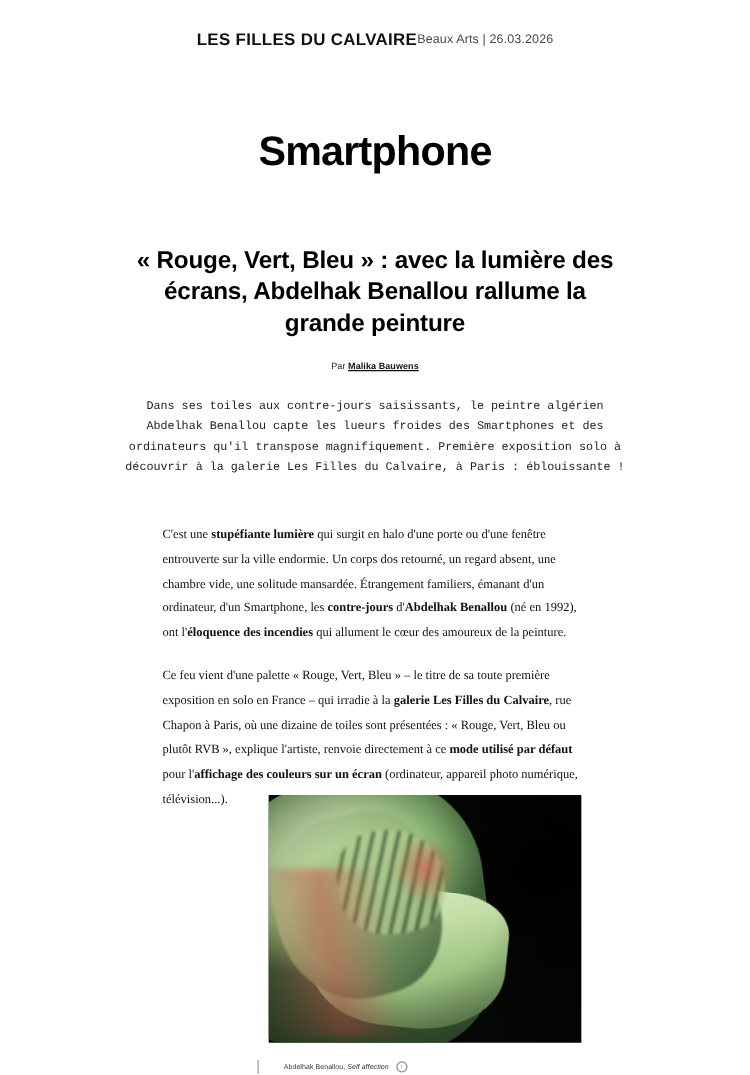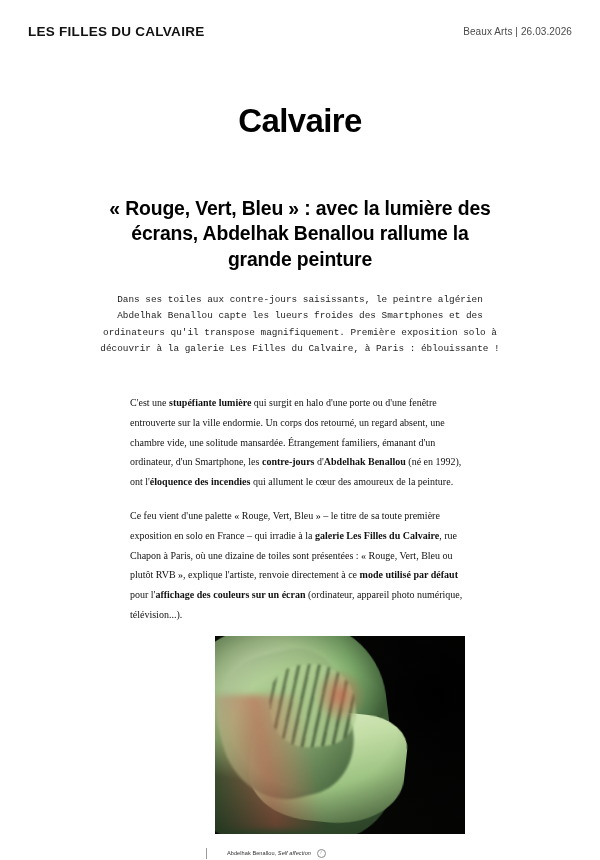--- a/index.html
+++ b/index.html
@@ -17,21 +17,21 @@
     position: relative;
   }
 
   
   .topbar {
     position: absolute;
     top: 0; left: 0; right: 0;
     height: 62px;
     display: flex;
     align-items: center;
-    justify-content: space-between;
+    justify-content: center;
     padding: 0 28px;
     box-sizing: border-box;
   }
   .gallery-name {
     font-family: "Liberation Sans", sans-serif;
     font-weight: bold;
     font-size: 13.5px;
     letter-spacing: 0.02em;
     color: #111111;
     white-space: nowrap;
@@ -251,27 +251,31 @@
 </style>
 </head>
 <body>
 
 <div class="topbar">
   <div class="gallery-name">LES FILLES DU CALVAIRE</div>
   <div class="topbar-meta">Beaux Arts | 26.03.2026</div>
 </div>
 
 <div class="masthead">
-  <div class="masthead-logo">Calvaire</div>
+  <div class="masthead-logo">Smartphone</div>
 </div>
 
 <div class="article">
 
   <h1 class="headline">« Rouge, Vert, Bleu » : avec la lumière des écrans, Abdelhak Benallou rallume la grande peinture</h1>
 
+  <div class="byline">
+    <span>Par</span>
+    <span class="author">Malika Bauwens</span>
+  </div>
 
   <p class="standfirst">Dans ses toiles aux contre-jours saisissants, le peintre algérien Abdelhak Benallou capte les lueurs froides des Smartphones et des ordinateurs qu'il transpose magnifiquement. Première exposition solo à découvrir à la galerie Les Filles du Calvaire, à Paris : éblouissante !</p>
 
   <div class="body-copy">
     <p><span>C'est une </span><b>stupéfiante lumière</b><span> qui surgit en halo d'une porte ou d'une fenêtre entrouverte sur la ville endormie. Un corps dos retourné, un regard absent, une chambre vide, une solitude mansardée. Étrangement familiers, émanant d'un ordinateur, d'un Smartphone, les </span><b>contre-jours</b><span> d'</span><b>Abdelhak Benallou</b><span> (né en 1992), ont l'</span><b>éloquence des incendies</b><span> qui allument le cœur des amoureux de la peinture.</span></p>
     <p><span>Ce feu vient d'une palette « Rouge, Vert, Bleu » – le titre de sa toute première exposition en solo en France – qui irradie à la </span><b>galerie Les Filles du Calvaire</b><span>, rue Chapon à Paris, où une dizaine de toiles sont présentées : « Rouge, Vert, Bleu ou plutôt RVB », explique l'artiste, renvoie directement à ce </span><b>mode utilisé par défaut</b><span> pour l'</span><b>affichage des couleurs sur un écran</b><span> (ordinateur, appareil photo numérique, télévision...).</span></p>
   </div>
 
 </div>
 

